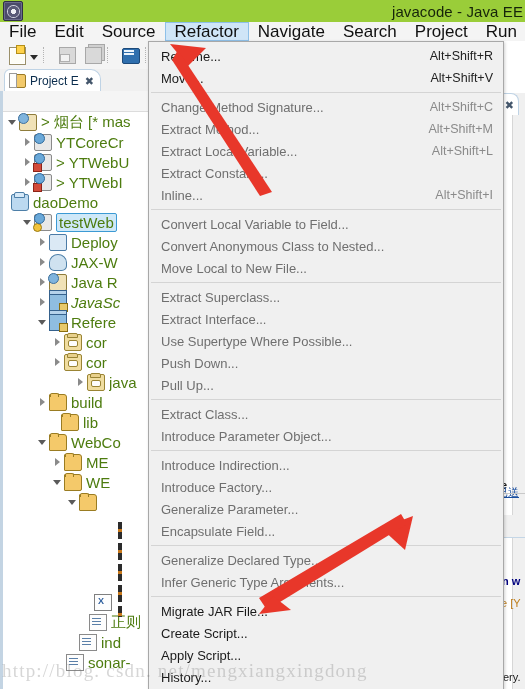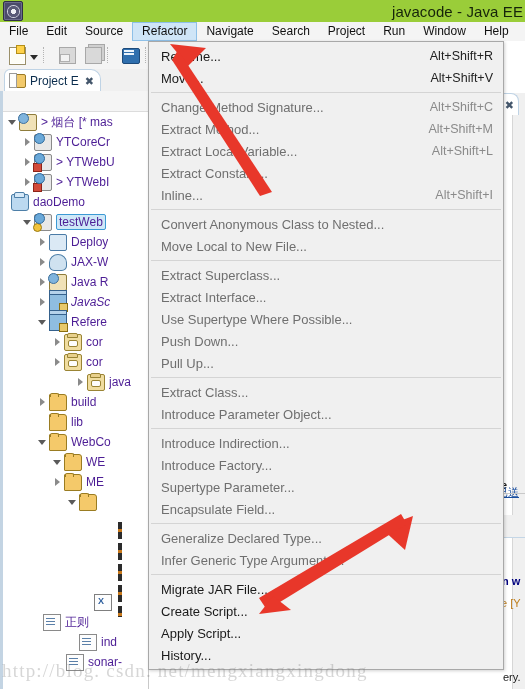--- a/index.html
+++ b/index.html
@@ -36,21 +36,21 @@
   }
 
   
   .menubar{
     position:absolute;left:0;top:22px;width:525px;height:19px;
     background:#f4f4f4;border-bottom:1px solid #e3e3e3;
     display:flex;align-items:center;
   }
   .menubar-item{
     height:19px;line-height:19px;padding:0 9px;
-    font-size:12px;color:#101010;white-space:nowrap;
+    font-size:17px;color:#101010;white-space:nowrap;
   }
   .menubar-item.active{
     background:#cfe5f7;border:1px solid #8ec0e8;
     box-sizing:border-box;line-height:17px;
   }
 
   
   .toolbar{
     position:absolute;left:0;top:41px;width:525px;height:28px;
     background:#f4f4f4;
@@ -130,21 +130,21 @@
   }
   .panel-leftedge{
     position:absolute;left:0;top:22px;width:3px;height:598px;background:#c3d4e3;
   }
   .tree{
     position:absolute;left:0;top:43px;width:148px;height:577px;
     overflow:hidden;
   }
   .trow{
     height:20px;display:flex;align-items:center;white-space:nowrap;
-    font-size:12px;color:#4c1d95;
+    font-size:15px;color:#4d7c0f;
   }
   .trow .lbl{overflow:hidden;}
   .twist{
     width:10px;height:10px;flex:none;margin-right:1px;position:relative;
   }
   .twist.closed:after{
     content:"";position:absolute;left:2px;top:1px;
     border-left:5px solid #8a8a8a;
     border-top:4px solid transparent;border-bottom:4px solid transparent;
   }
@@ -441,39 +441,39 @@
         <div class="trow" style="padding-left: 76px;">
           <span class="twist closed"></span>
           <span class="ticon ic-jar"></span>
           <span class="lbl">java</span>
         </div>
         <div class="trow" style="padding-left: 38px;">
           <span class="twist closed"></span>
           <span class="ticon ic-folder"></span>
           <span class="lbl">build</span>
         </div>
-        <div class="trow" style="padding-left: 38px;">
+        <div class="trow" style="padding-left: 50px;">
           <span class="twist"></span>
           <span class="ticon ic-folder"></span>
           <span class="lbl">lib</span>
         </div>
         <div class="trow" style="padding-left: 38px;">
           <span class="twist open"></span>
           <span class="ticon ic-folder"></span>
           <span class="lbl">WebCo</span>
         </div>
         <div class="trow" style="padding-left: 53px;">
+          <span class="twist closed"></span>
+          <span class="ticon ic-folder"></span>
+          <span class="lbl">ME</span>
+        </div>
+        <div class="trow" style="padding-left: 53px;">
           <span class="twist open"></span>
           <span class="ticon ic-folder"></span>
           <span class="lbl">WE</span>
-        </div>
-        <div class="trow" style="padding-left: 53px;">
-          <span class="twist closed"></span>
-          <span class="ticon ic-folder"></span>
-          <span class="lbl">ME</span>
         </div>
         <div class="trow" style="padding-left: 68px;">
           <span class="twist open"></span>
           <span class="ticon ic-folder"></span>
           <span class="lbl"></span>
         </div>
         <div class="trow" style="padding-left: 83px;">
           <span class="twist"></span>
           <span class="ticon"></span>
           <span class="lbl"></span>
@@ -491,21 +491,21 @@
         <div class="trow" style="padding-left: 83px;">
           <span class="twist"></span>
           <span class="ticon"></span>
           <span class="lbl"></span>
         </div>
         <div class="trow" style="padding-left: 83px;">
           <span class="twist"></span>
           <span class="ticon ic-xml"></span>
           <span class="lbl"></span>
         </div>
-        <div class="trow" style="padding-left: 32px; font-family: Liberation Mono, monospace;">
+        <div class="trow" style="padding-left: 78px; font-family: Liberation Mono, monospace;">
           <span class="twist"></span>
           <span class="ticon ic-file"></span>
           <span class="lbl">正则</span>
         </div>
         <div class="trow" style="padding-left: 68px;">
           <span class="twist"></span>
           <span class="ticon ic-file"></span>
           <span class="lbl">ind</span>
         </div>
         <div class="trow" style="padding-left: 55px;">
@@ -541,20 +541,23 @@
       </div>
       <div class="mi">
         <span class="mlabel">Extract Constant...</span>
       </div>
       <div class="mi">
         <span class="mlabel">Inline...</span>
         <span class="maccel">Alt+Shift+I</span>
       </div>
       <div class="msep"></div>
       <div class="mi">
+        <span class="mlabel">Convert Local Variable to Field...</span>
+      </div>
+      <div class="mi">
         <span class="mlabel">Convert Anonymous Class to Nested...</span>
       </div>
       <div class="mi">
         <span class="mlabel">Move Local to New File...</span>
       </div>
       <div class="msep"></div>
       <div class="mi">
         <span class="mlabel">Extract Superclass...</span>
       </div>
       <div class="mi">
@@ -577,21 +580,21 @@
         <span class="mlabel">Introduce Parameter Object...</span>
       </div>
       <div class="msep"></div>
       <div class="mi">
         <span class="mlabel">Introduce Indirection...</span>
       </div>
       <div class="mi">
         <span class="mlabel">Introduce Factory...</span>
       </div>
       <div class="mi">
-        <span class="mlabel">Supertype Parameter...</span>
+        <span class="mlabel">Generalize Parameter...</span>
       </div>
       <div class="mi">
         <span class="mlabel">Encapsulate Field...</span>
       </div>
       <div class="msep"></div>
       <div class="mi">
         <span class="mlabel">Generalize Declared Type...</span>
       </div>
       <div class="mi">
         <span class="mlabel">Infer Generic Type Arguments...</span>

